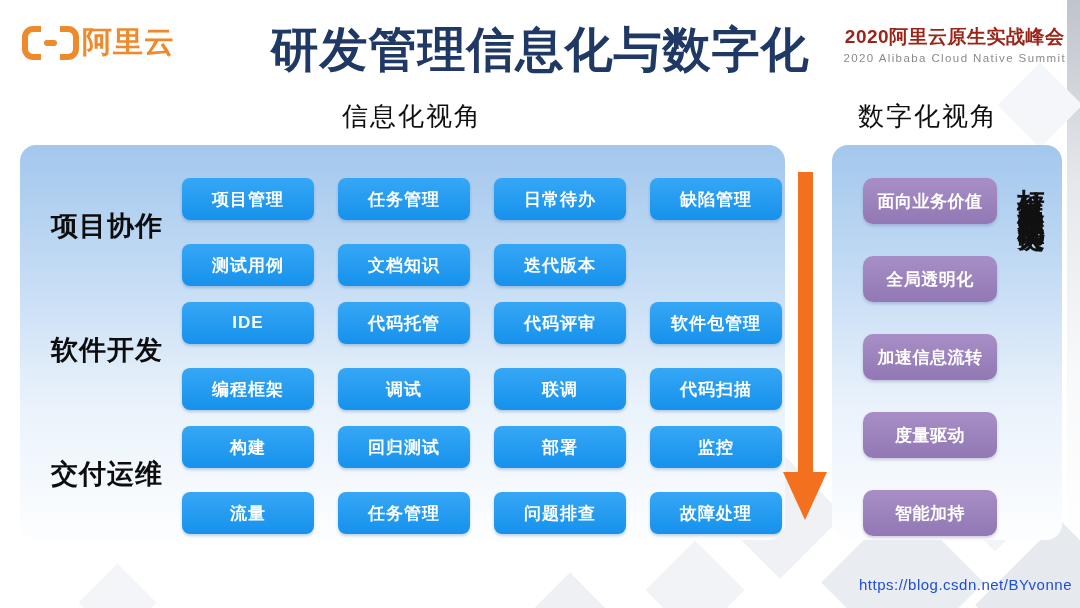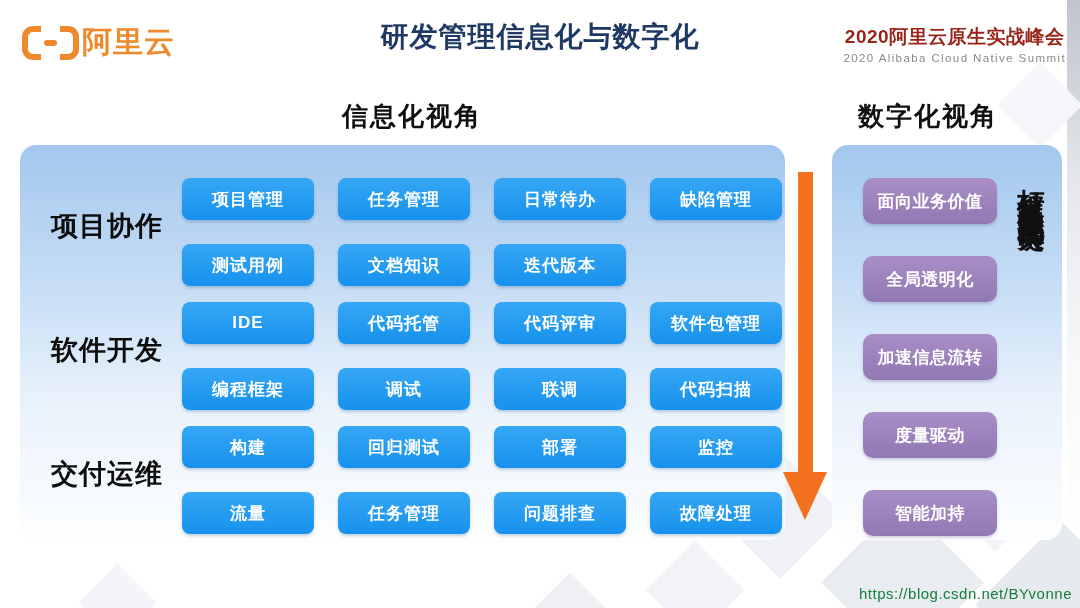--- a/index.html
+++ b/index.html
@@ -32,29 +32,29 @@
   .logo{position:absolute;left:22px;top:22px;display:flex;align-items:center;gap:3px;z-index:2;}
   .logo-icon{display:flex;align-items:center;}
   .bk{width:19px;height:34px;border:6px solid var(--orange);}
   .bk-l{border-right:none;border-radius:11px 0 0 11px;}
   .bk-r{border-left:none;border-radius:0 11px 11px 0;}
   .bk-dash{width:13px;height:6px;background:var(--orange);border-radius:3px;margin:0 3px;}
   .logo-text{font-size:30px;font-weight:bold;color:var(--orange);letter-spacing:1px;}
 
   .page-title{
     position:absolute;left:0;right:0;top:18px;text-align:center;
-    font-size:28px;font-weight:bold;color:var(--navy);letter-spacing:1px;z-index:1;
+    font-size:48px;font-weight:bold;color:var(--navy);letter-spacing:1px;z-index:1;
   }
 
   .summit{position:absolute;right:14px;top:24px;text-align:center;z-index:2;}
   .summit-cn{font-size:19px;font-weight:bold;color:var(--red);letter-spacing:.5px;}
   .summit-en{font-size:11.5px;color:#8a8a8a;letter-spacing:1.4px;margin-top:2px;}
 
   
-  .section-header{position:absolute;top:99px;font-size:26px;font-weight:700;color:#101010;letter-spacing:2px;z-index:2;}
+  .section-header{position:absolute;top:99px;font-size:26px;font-weight:400;color:#101010;letter-spacing:2px;z-index:2;}
   .sh-left{left:342px;}
   .sh-right{left:858px;}
 
   
   .panel{
     position:absolute;border-radius:16px;z-index:1;
     background:linear-gradient(180deg,#A3C7ED 0%,#C6DDF5 35%,#E9F2FB 65%,#FDFEFF 100%);
   }
   .panel-left{left:20px;top:145px;width:765px;height:395px;}
   .panel-right{left:832px;top:145px;width:230px;height:395px;}
@@ -98,21 +98,21 @@
     box-shadow:0 2px 3px rgba(90,70,130,.25);
   }
   .purple-btn:last-child{margin-bottom:0;}
   .vertical-note{
     position:absolute;right:13px;top:22px;height:365px;
     writing-mode:vertical-rl;text-orientation:upright;
     font-size:27px;font-weight:bold;color:#111;letter-spacing:3px;
   }
 
   
-  .watermark{position:absolute;right:8px;bottom:6px;font-size:15px;color:#15803d;z-index:2;letter-spacing:.5px;}
+  .watermark{position:absolute;right:8px;bottom:15px;font-size:15px;color:#1d4ed8;z-index:2;letter-spacing:.5px;}
 </style>
 </head>
 <body>
 
 <div class="edge-band"></div>
 <div class="bg-shape" style="left:735px;top:470px;width:90px;height:90px;background:#eff1f5;"></div>
 <div class="bg-shape" style="left:845px;top:525px;width:115px;height:115px;background:#e9ecf1;"></div>
 <div class="bg-shape" style="left:955px;top:455px;width:80px;height:80px;background:#f3f4f8;"></div>
 <div class="bg-shape" style="left:1000px;top:545px;width:120px;height:120px;background:#e6e9ee;"></div>
 <div class="bg-shape" style="left:660px;top:555px;width:70px;height:70px;background:#f2f3f7;"></div>

